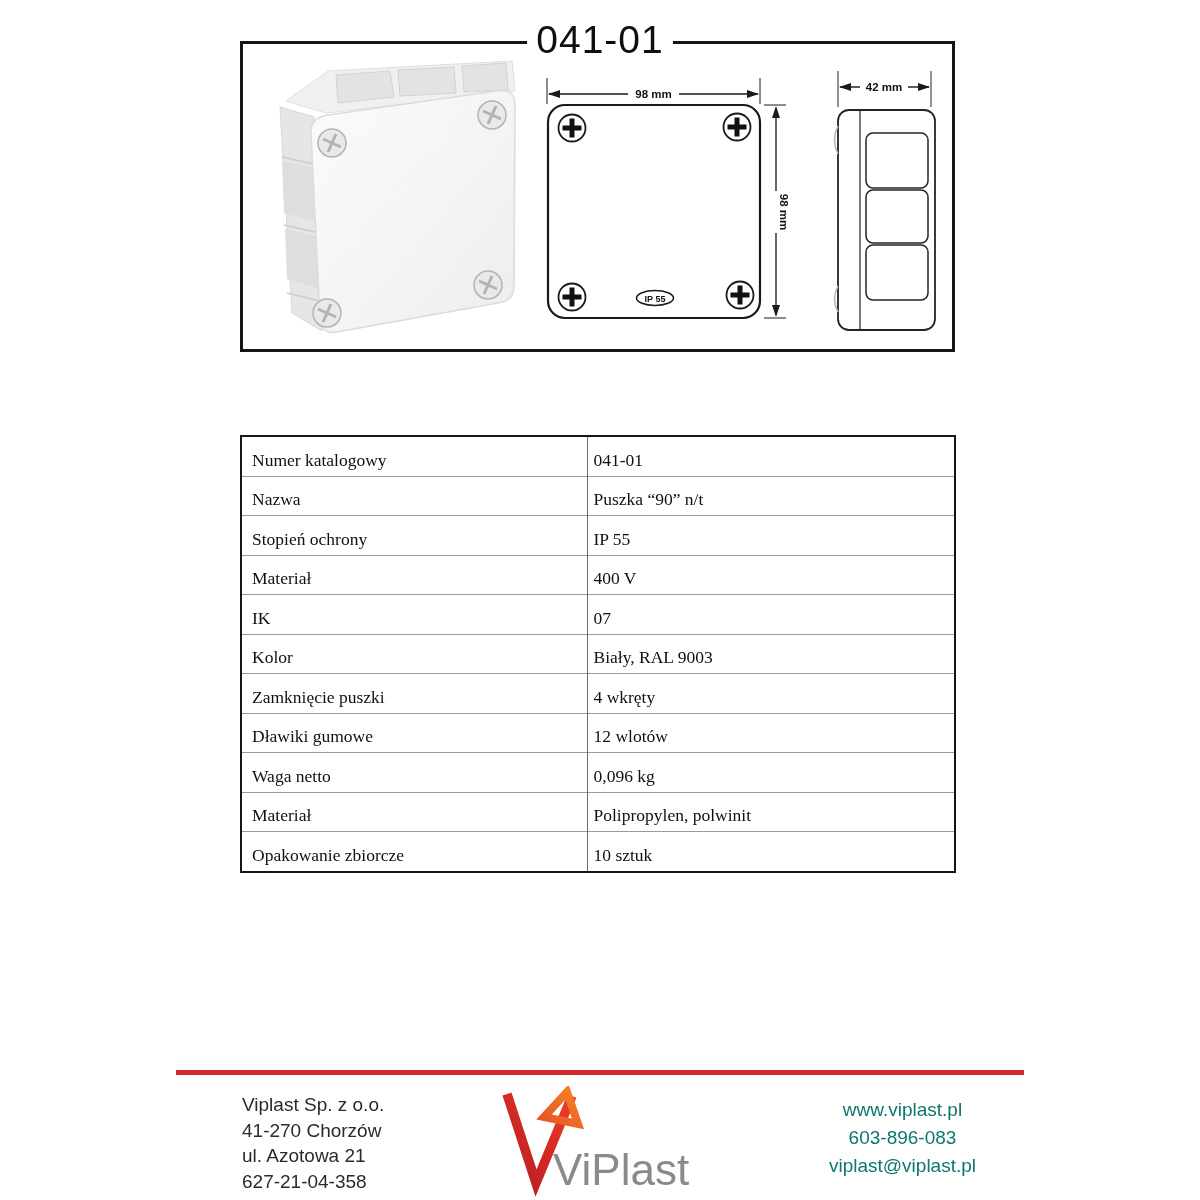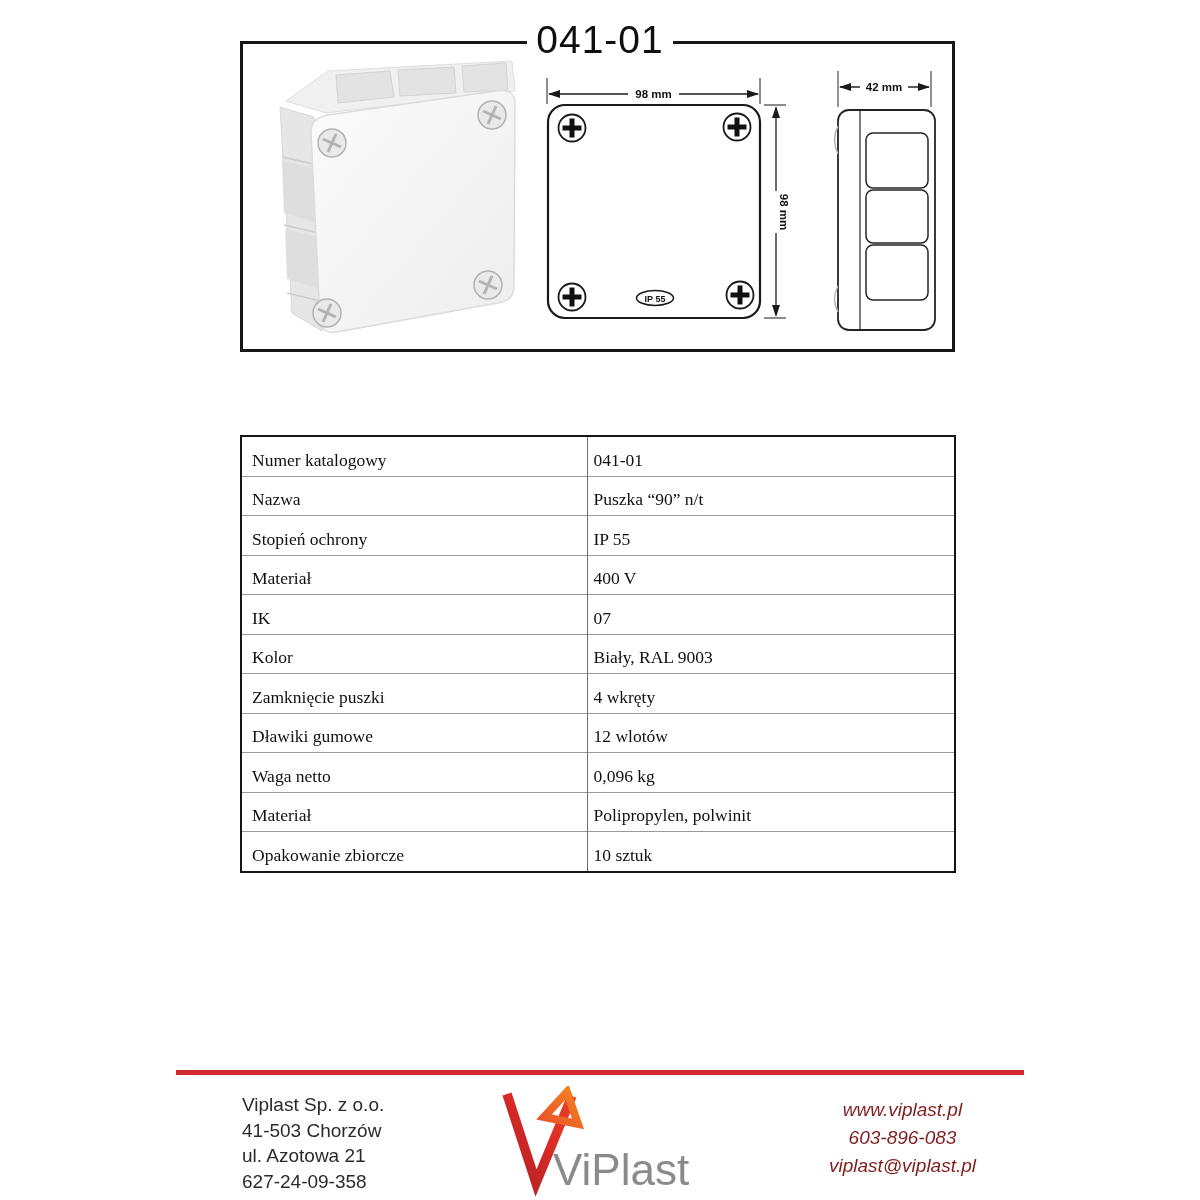--- a/index.html
+++ b/index.html
@@ -36,21 +36,21 @@
   
   .footer-rule{
     position:absolute; left:176px; top:1070px; width:848px; height:5px;
   }
   .footer-address{
     position:absolute; left:242px; top:1092px; font-size:19px; line-height:25.5px;
     color:#2b2b2b; text-align:left; white-space:nowrap;
   }
   .footer-contact{
     position:absolute; left:780px; top:1096px; width:245px; font-size:19px;
-    line-height:28px; color:#7f1d1d; text-align:center; white-space:nowrap;font-style:italic;
+    line-height:28px; color:#0f766e; text-align:center; white-space:nowrap;
   }
   .footer-logo{ position:absolute; left:493px; top:1086px; }
 </style>
 </head>
 <body>
 
 <div class="page-title">041-01</div>
 
 <div class="product-frame"></div>
 
@@ -214,23 +214,23 @@
         <td>Opakowanie zbiorcze</td>
         <td class="value-cell">10 sztuk</td>
       </tr>
     </tbody>
 </table>
 
 <div class="footer-rule" style="background: rgb(210, 40, 46);"></div>
 
 <div class="footer-address" id="footer-address">
     <div>Viplast Sp. z o.o.</div>
-    <div>41-503 Chorzów</div>
+    <div>41-270 Chorzów</div>
     <div>ul. Azotowa 21</div>
-    <div>627-24-09-358</div>
+    <div>627-21-04-358</div>
   </div>
 
 <svg class="footer-logo" width="255" height="114" viewBox="0 0 255 114">
   <defs>
     <linearGradient id="vRed" x1="0" y1="1" x2="1" y2="0">
       <stop offset="0" stop-color="#b01f24"></stop>
       <stop offset="0.55" stop-color="#d92b26"></stop>
       <stop offset="1" stop-color="#ef4123"></stop>
     </linearGradient>
     <linearGradient id="vOrange" x1="0" y1="1" x2="1" y2="0">

